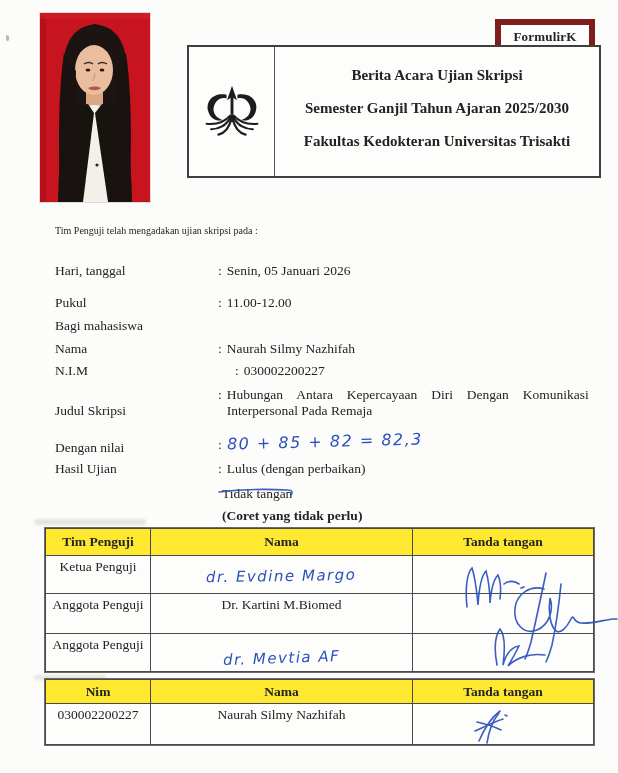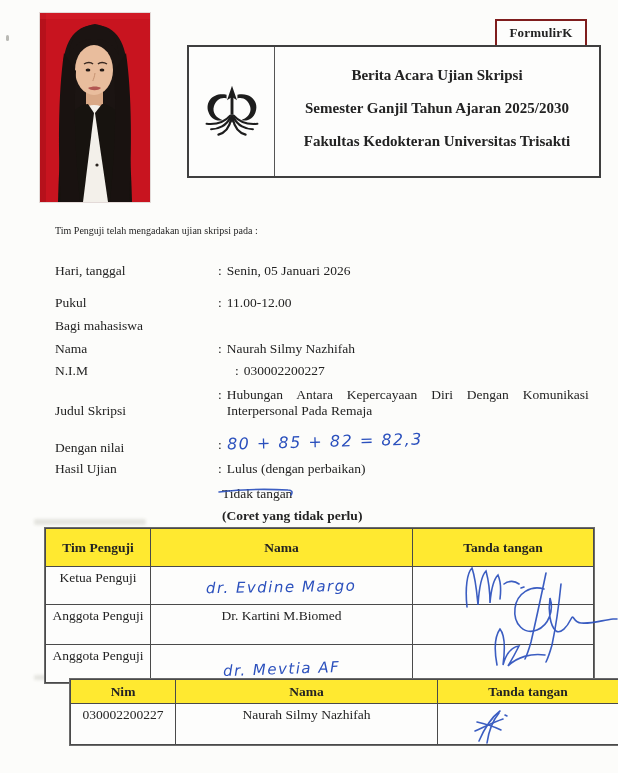--- a/index.html
+++ b/index.html
@@ -11,21 +11,21 @@
   }
   .abs{position:absolute;}
 
   
   .artifact-dot{left:6px;top:35px;width:3px;height:6px;background:#b9b9b4;border-radius:2px;}
   .smudge{background:#e4e4df;filter:blur(1.5px);border-radius:2px;}
 
   
   .formulir-box{
     left:495px;top:19px;width:88px;height:24px;
-    border:2px solid #7f1d1d;background:#fdfdfc;
+    border:6px solid #7f1d1d;background:#fdfdfc;
     display:flex;align-items:center;justify-content:center;
     font-weight:bold;font-size:13px;letter-spacing:.2px;
   }
 
   
   .photo{left:40px;top:13px;width:110px;height:189px;box-shadow:0 0 0 1px #e3dad8;}
   .photo svg{display:block;}
 
   
   .header-box{
@@ -201,21 +201,21 @@
   <div class="abs crossed-row" style="top:486px;">Tidak tangan</div>
   <div class="abs crossed-row note-bold" style="top:508px;">(Coret yang tidak perlu)</div>
 
   <table class="tbl" style="top:528px;width:548px;">
     <colgroup>
         <col style="width:105px">
         <col style="width:262px">
         <col style="width:181px">
       </colgroup>
     <tbody>
-        <tr style="height:38px;">
+        <tr style="height:27px;">
       <th>Tim Penguji</th>
       <th>Nama</th>
       <th>Tanda tangan</th>
     </tr>
     <tr style="height:38px;">
       <td>Ketua Penguji</td>
       <td><span class="hand name-hand">dr. Evdine Margo</span></td>
       <td></td>
     </tr>
     <tr style="height:40px;">
@@ -224,21 +224,21 @@
       <td></td>
     </tr>
     <tr style="height:38px;">
       <td>Anggota Penguji</td>
       <td><span class="hand name-hand-2">dr. Mevtia AF</span></td>
       <td></td>
     </tr>
   </tbody>
     </table>
 
-  <table class="tbl" style="top:679px;width:548px;margin-left:25px;">
+  <table class="tbl" style="top:679px;width:548px;">
     <colgroup>
         <col style="width:105px">
         <col style="width:262px">
         <col style="width:181px">
       </colgroup>
     <tbody>
         <tr style="height:24px;">
       <th>Nim</th>
       <th>Nama</th>
       <th>Tanda tangan</th>

